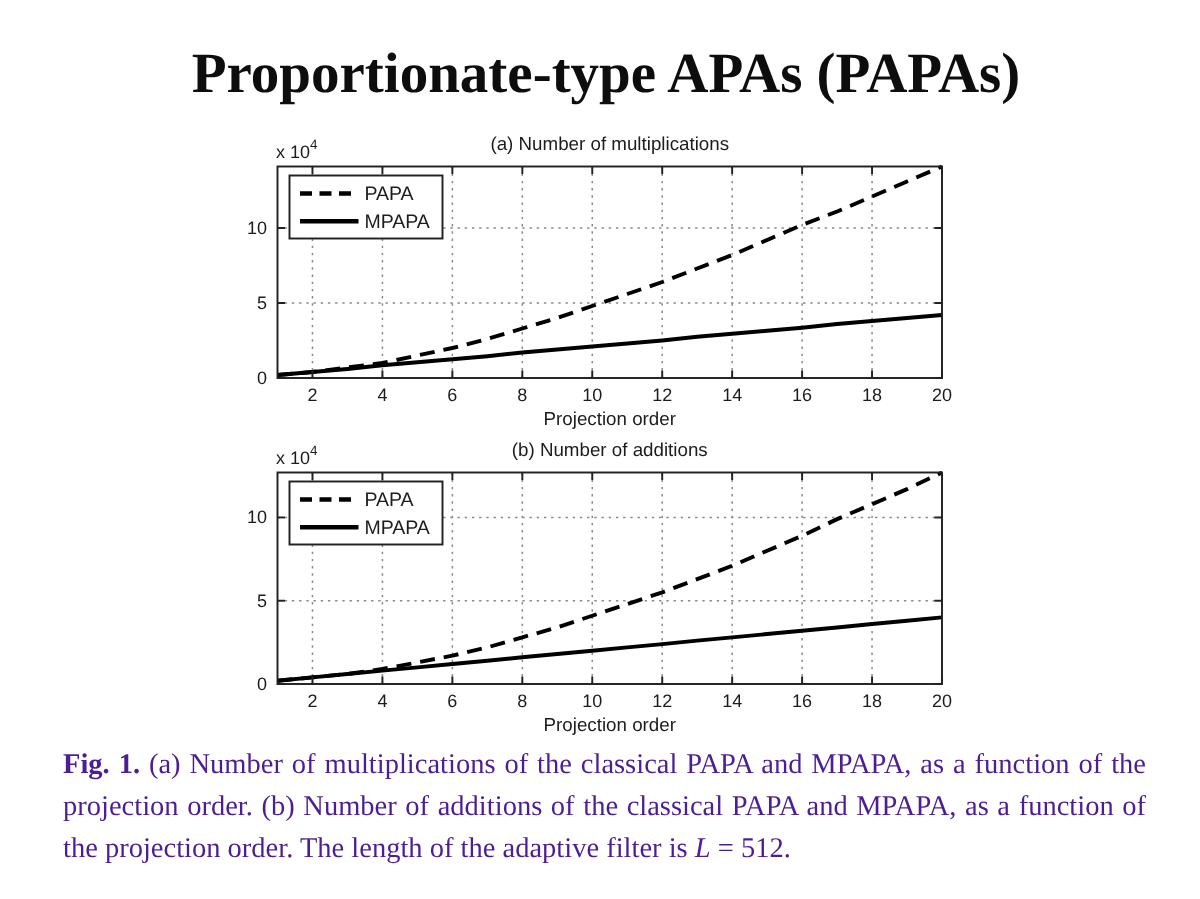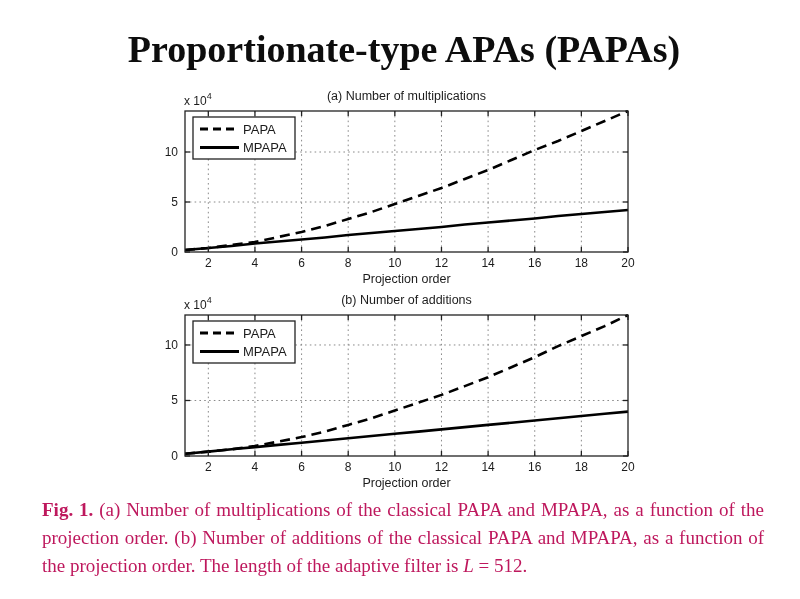--- a/index.html
+++ b/index.html
@@ -25,21 +25,21 @@
   .chart-svg{position:absolute;left:150px;}
   .chart-svg.chart-a{top:84px;}
   .chart-svg.chart-b{top:288px;}
   .figure-caption{
     position:absolute;
     left:42px;top:496px;width:722px;
     margin:0;
     font-size:19px;
     line-height:28px;
     text-align:justify;
-    color:#be185d;
+    color:#4c1d95;
   }
   .figure-caption .fig-label{font-weight:bold;}
   .figure-caption .var{font-style:italic;}
   svg text{font-family:"Liberation Sans", sans-serif;fill:#1c1c1c;}
 </style>
 </head>
 <body>
 
 <div class="slide">
 

